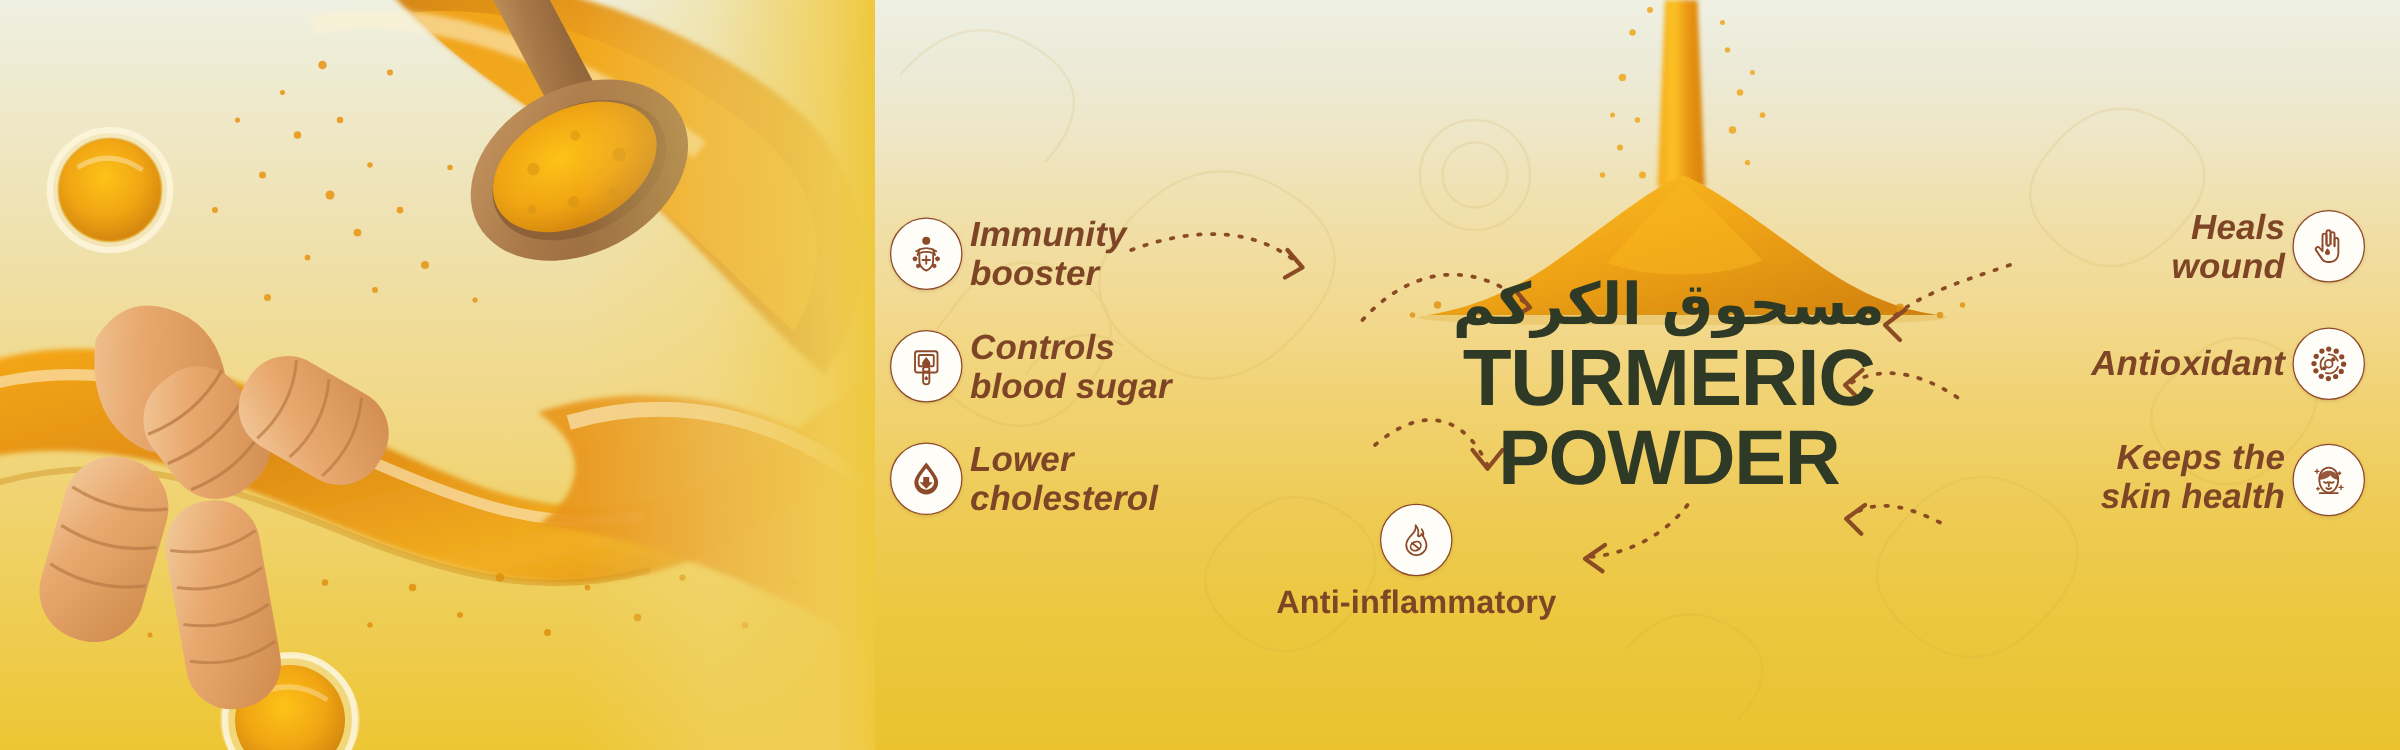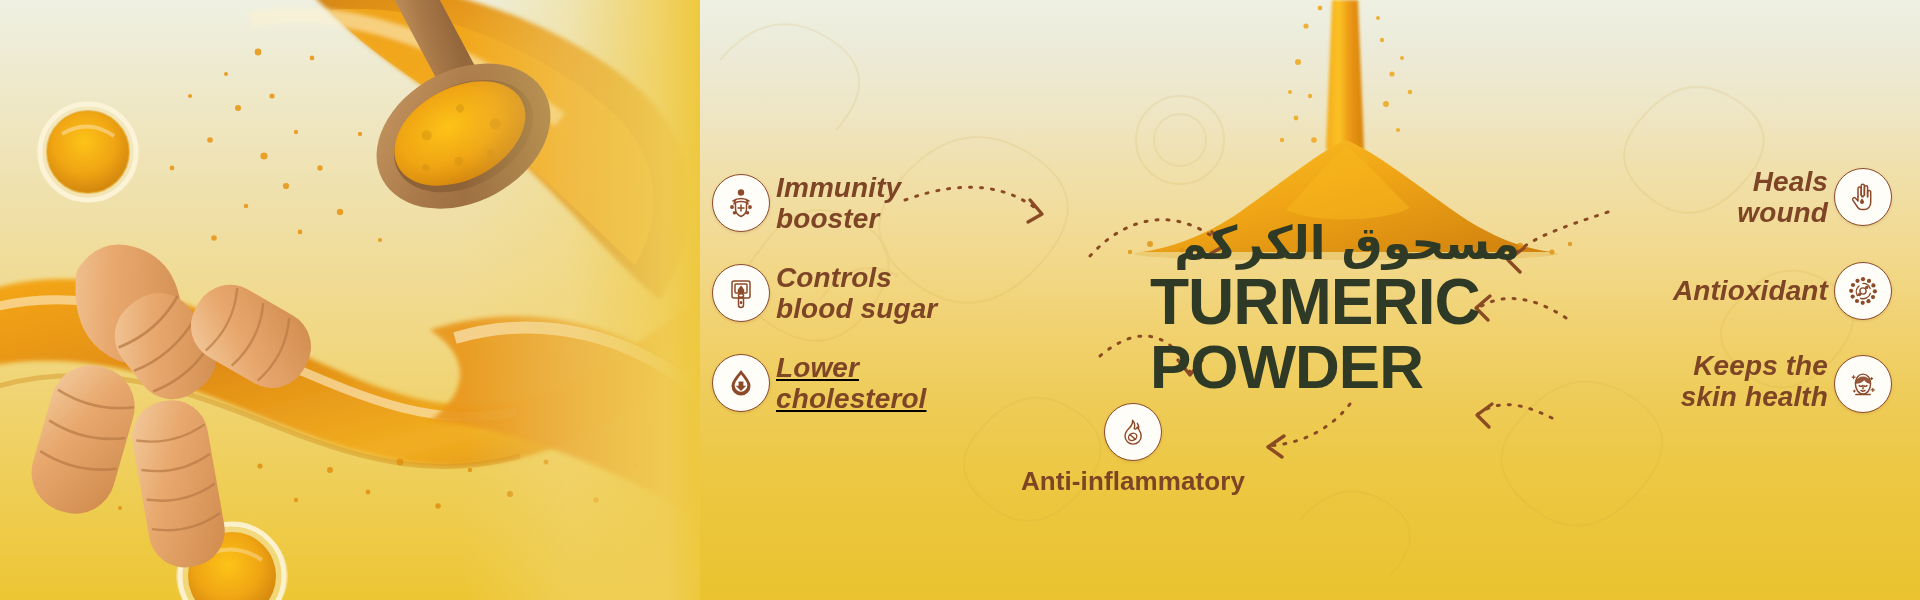--- a/index.html
+++ b/index.html
@@ -72,20 +72,21 @@
     display:flex;flex-direction:column;align-items:center;gap:6px;
   }
   .feat-bottom .feat-label{
     font-style:normal;font-weight:700;font-size:26px;color:#7d4526;
   }
 
   
   .title-block{
     position:absolute;
     left:1150px;top:218px;width:370px;
+    text-align:center;
     z-index:30;
   }
   .title-ar{
     font-family:"DejaVu Sans",sans-serif;
     font-size:46px;font-weight:700;
     color:#2e3a26;
     line-height:1.1;
     direction:rtl;
     margin:0 0 2px 0;
   }
@@ -407,21 +408,21 @@
         <path d="M17 9.5 c2.2 2.6 3.3 4.1 3.3 5.2 a3.3 3.3 0 0 1 -6.6 0 c0 -1.1 1.1 -2.6 3.3 -5.2Z" fill="#8d4a2a" stroke="none"></path>
         <ellipse cx="17" cy="19.5" rx="2.6" ry="1.8"></ellipse>
         <path d="M14.5 22 h5 v7 a2.5 2.5 0 0 1 -5 0Z"></path>
         <path d="M17 24.5 c.9 1.1 1.4 1.8 1.4 2.3 a1.4 1.4 0 0 1 -2.8 0 c0 -.5 .5 -1.2 1.4 -2.3Z" fill="#8d4a2a" stroke="none"></path>
       </svg>
     </span>
     <span class="feat-label">Controls
 blood sugar</span>
   </div>
 
-  <div class="feat" style="left:712px;top:352px;text-decoration:underline;">
+  <div class="feat" style="left:712px;top:352px;">
     <span class="icon-circle">
       <svg width="34" height="34" viewBox="0 0 34 34" fill="none" stroke="#8d4a2a" stroke-width="1.6" stroke-linecap="round" stroke-linejoin="round">
         <path d="M17 4 C23 11.5 26.5 16 26.5 20 A9.5 9.5 0 0 1 7.5 20 C7.5 16 11 11.5 17 4Z" fill="#8d4a2a" stroke="none"></path>
         <path d="M17 8.5 C21 13.5 23.3 16.6 23.3 19.4 a6.3 6.3 0 0 1 -12.6 0 c0 -2.8 2.3 -5.9 6.3 -10.9Z" fill="#fffdf8" stroke="none"></path>
         <path d="M14.6 15.5 h4.8 v4.2 h2.8 L17 25 l-5.2 -5.3 h2.8 Z" fill="#8d4a2a" stroke="none"></path>
       </svg>
     </span>
     <span class="feat-label">Lower
 cholesterol</span>
   </div>

